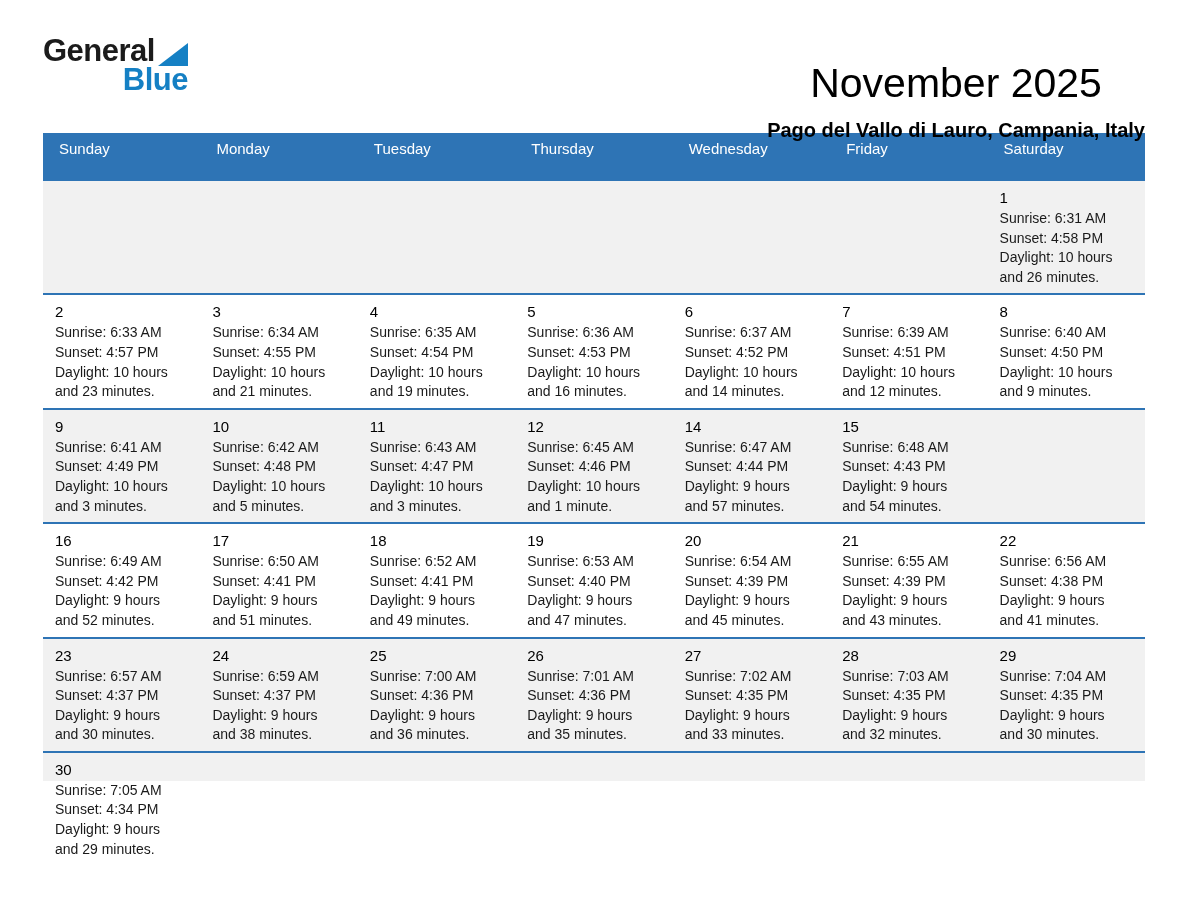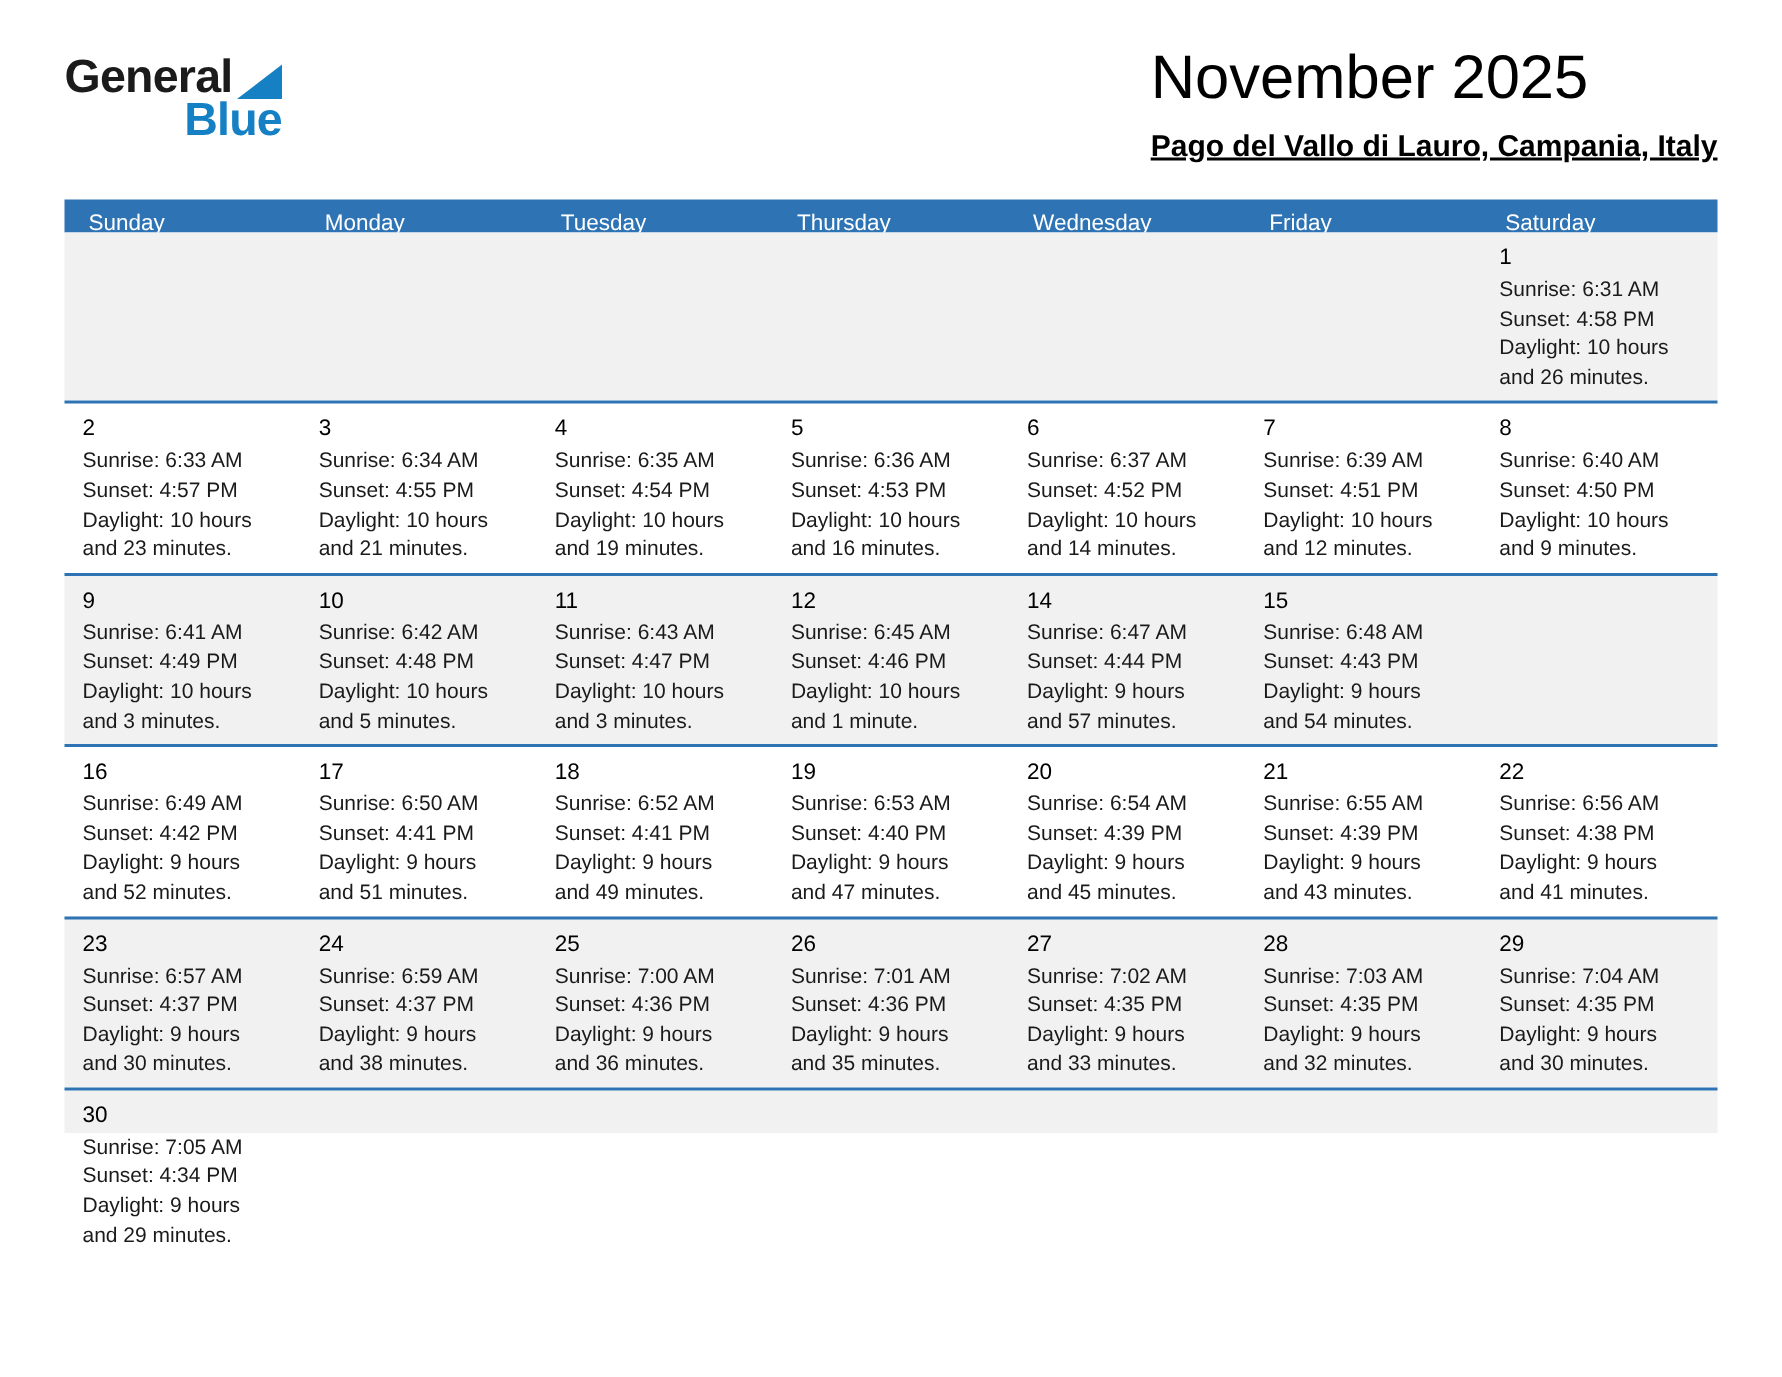--- a/index.html
+++ b/index.html
@@ -28,28 +28,28 @@
   .logo-general {
     font-size: 31px; font-weight: bold; letter-spacing: -0.5px;
     color: #1b1b1b; line-height: 1;
   }
   .logo-triangle { margin-left: 3px; fill: var(--brand); display: block; }
   .logo-blue {
     font-size: 31px; font-weight: bold; letter-spacing: -0.5px;
     color: var(--brand); line-height: 1;
     margin-left: 70px; margin-top: -2px; text-align: right;
   }
-  .title-block { text-align: left; padding-top: 8px; }
+  .title-block { text-align: center; padding-top: 8px; margin-top: 32px; }
   .month-title { font-size: 41px; font-weight: 400; color: #000; line-height: 1.1; }
-  .subtitle { font-size: 20px; font-weight: bold; color: #000; margin-top: 13px; text-decoration: underline; }
+  .subtitle { font-size: 20px; font-weight: bold; color: #000; margin-top: 13px; }
 
   
   .weekday-row {
     display: grid; grid-template-columns: repeat(7, 1fr);
-    background: var(--accent); height: 22px;
+    background: var(--accent); height: 48px;
   }
   .weekday {
     color: #ffffff; font-size: 15px; line-height: 31px; padding-left: 16px;
     overflow: hidden; white-space: nowrap;
   }
   .week {
     display: grid; grid-template-columns: repeat(7, 1fr);
     min-height: 110px;
     border-top: 2px solid var(--accent);
     background: #ffffff;

